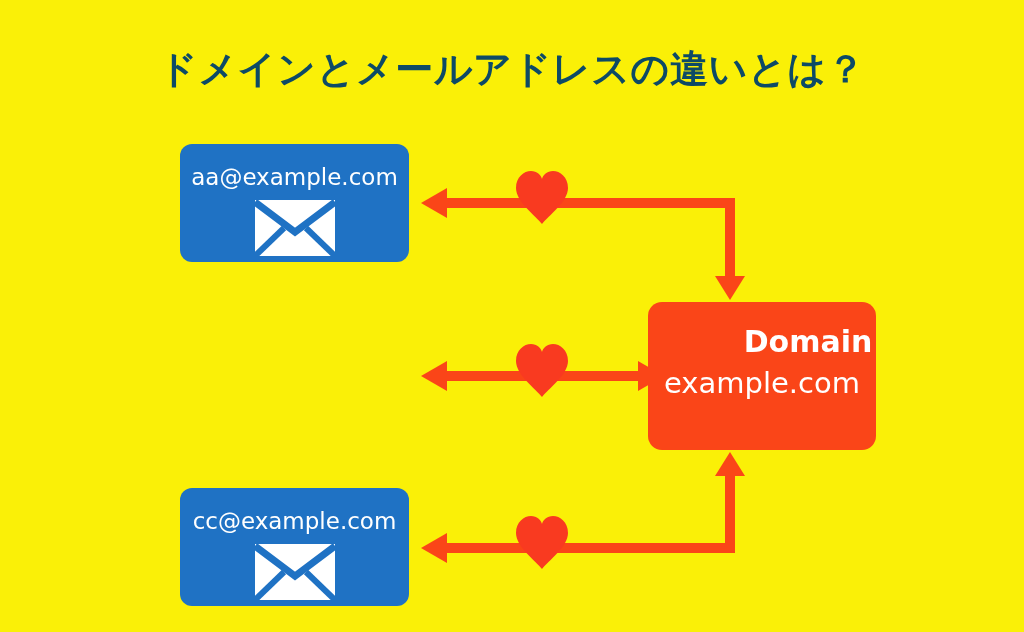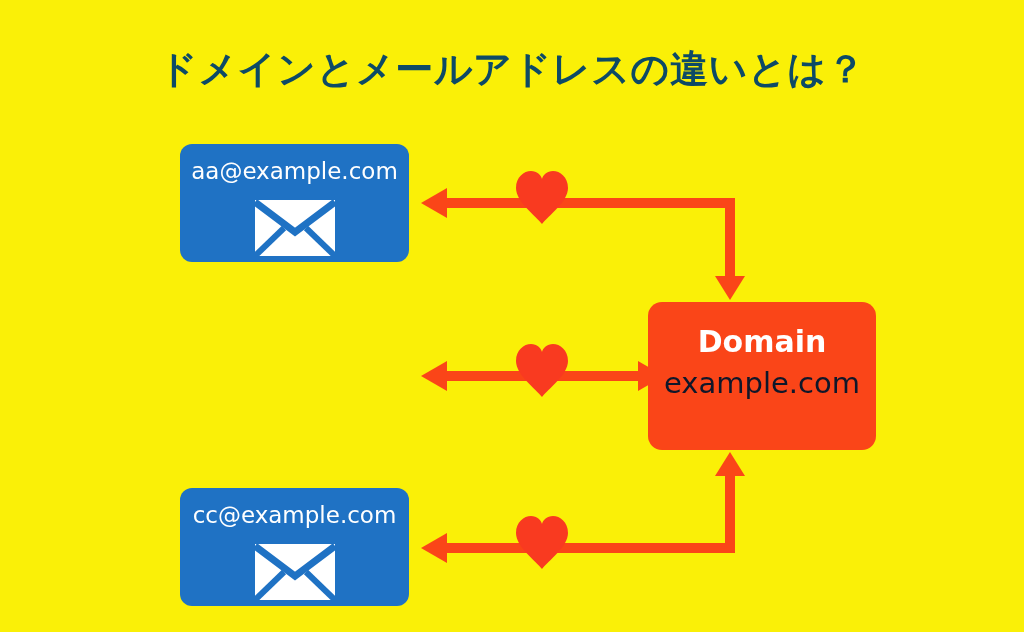--- a/index.html
+++ b/index.html
@@ -44,21 +44,21 @@
     border-radius: 12px;
     box-sizing: border-box;
   }
   .email-box.b1 { left: 180px; top: 144px; }
   .email-box.b2 { left: 180px; top: 316px; }
   .email-box.b3 { left: 180px; top: 488px; }
 
   .email-label {
     position: absolute;
     left: 0;
-    top: 14px;
+    top: 20px;
     width: 229px;
     text-align: center;
     color: #FFFFFF;
     font-size: 23px;
     font-family: "DejaVu Sans", "Liberation Sans", sans-serif;
     white-space: nowrap;
   }
 
   .envelope-wrap {
     position: absolute;
@@ -84,28 +84,29 @@
     position: absolute;
     left: 0;
     top: 22px;
     width: 228px;
     text-align: center;
     color: #FFFFFF;
     font-size: 30px;
     font-weight: bold;
     font-family: "DejaVu Sans", "Liberation Sans", sans-serif;
     white-space: nowrap;
+    padding-left: 46px;
   }
   .domain-sub {
     position: absolute;
     left: 0;
     top: 64px;
     width: 228px;
     text-align: center;
-    color: #0f172a;
+    color: #ffffff;
     font-size: 29px;
     font-family: "DejaVu Sans", "Liberation Sans", sans-serif;
     white-space: nowrap;
   }
 
   
   #connectors {
     position: absolute;
     left: 0;
     top: 0;

